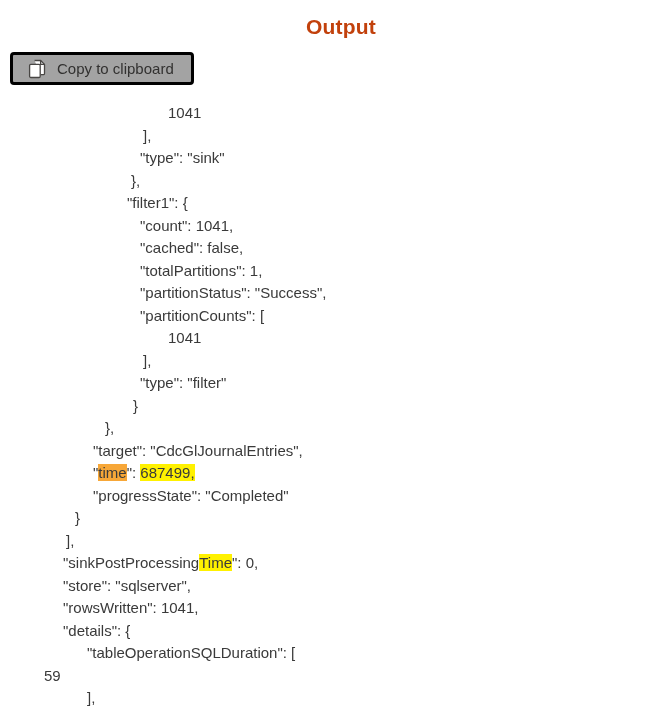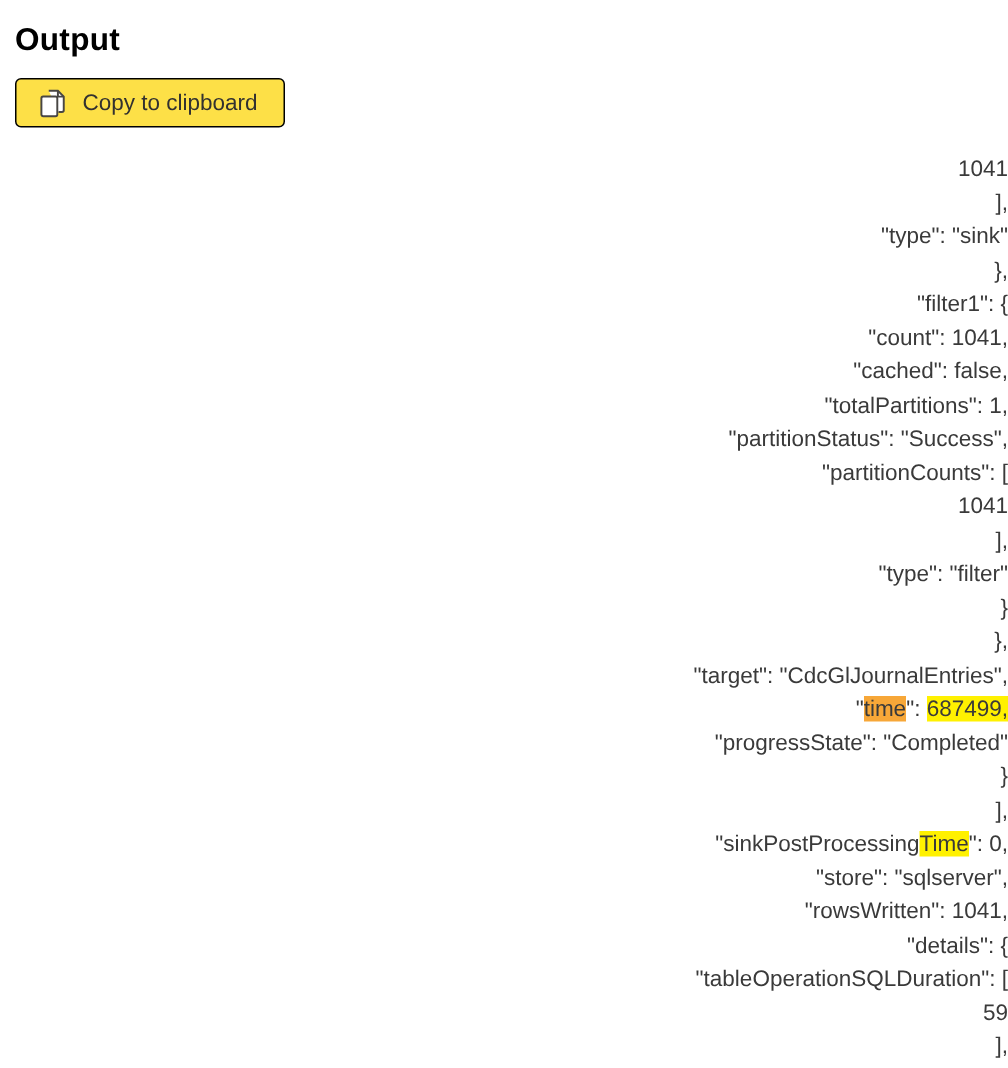--- a/index.html
+++ b/index.html
@@ -15,53 +15,53 @@
     overflow: hidden;
   }
   .page {
     position: relative;
     width: 672px;
     height: 712px;
   }
   .title {
     font-size: 21px;
     font-weight: 600;
-    color: #000000;
+    color: #c2410c;
     margin: 0;
     padding: 15px 0 0 10px;
     letter-spacing: 0.2px;
+    text-align: center;
   }
   .copy-btn {
     display: inline-flex;
     align-items: center;
     gap: 11px;
     margin: 13px 0 0 10px;
     height: 33px;
     padding: 0 17px 0 15px;
-    background: #fde047;
-    border: 1px solid #000000;
+    background: #a3a3a3;
+    border: 3px solid #000000;
     border-radius: 4px;
     font-family: "Liberation Sans", sans-serif;
     font-size: 15px;
     color: #323130;
     cursor: pointer;
     box-sizing: border-box;
   }
   .copy-btn .icon {
     display: inline-flex;
     width: 18px;
     height: 20px;
   }
   .code {
     margin-top: 17px;
     font-size: 15px;
     line-height: 22.5px;
     white-space: nowrap;
     color: #3a3a3a;
-    text-align: right;
   }
   .line {
     height: 22.5px;
   }
   .hl-match {
     background: #fff100;
   }
   .hl-active {
     background: #f7a738;
   }

